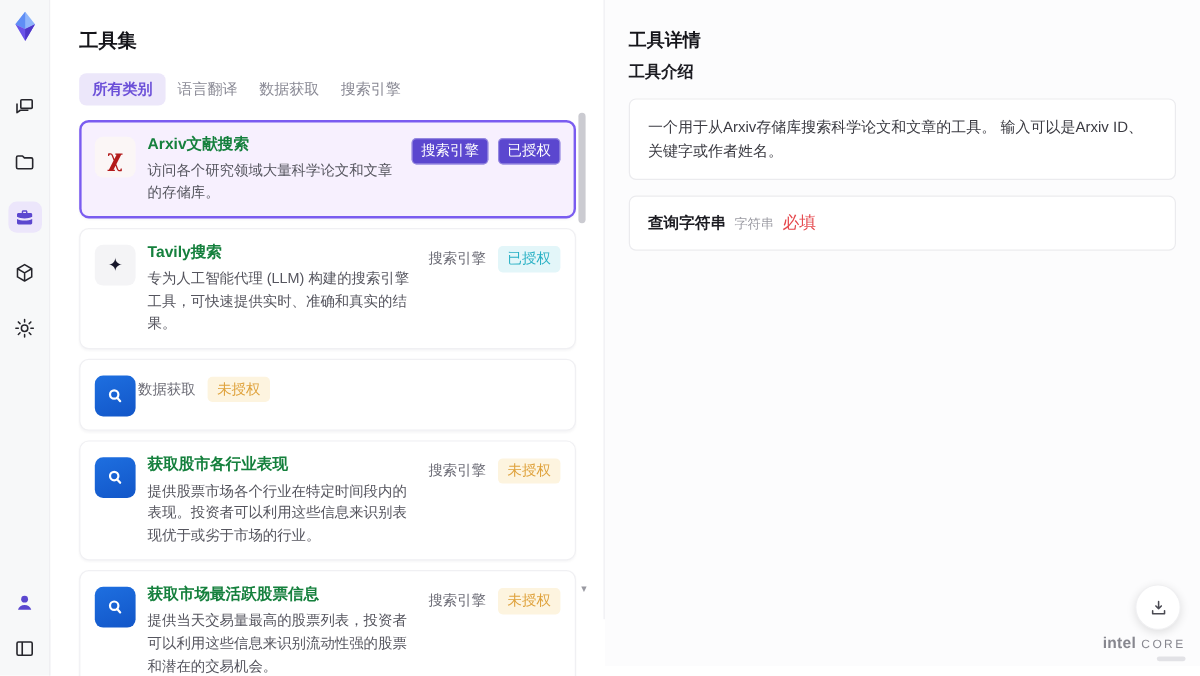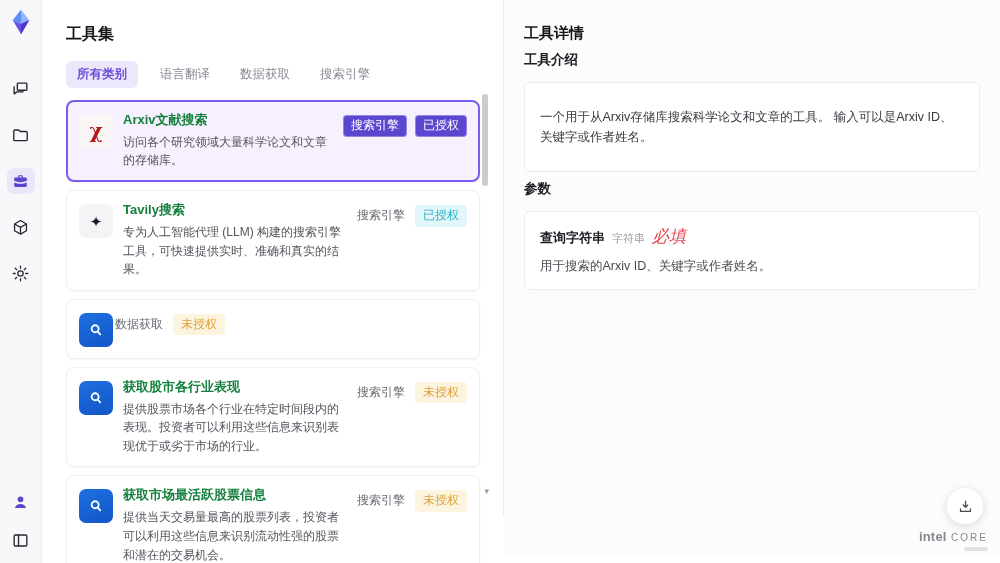--- a/index.html
+++ b/index.html
@@ -14,21 +14,21 @@
   .rail nav { margin-top:40px; display:flex; flex-direction:column; gap:20px; align-items:center; }
   .rail-btn { width:28px; height:26px; display:flex; align-items:center; justify-content:center;
     border-radius:7px; cursor:pointer; }
   .rail-btn.active { background:#ece6fb; }
   .rail-bottom { margin-top:auto; margin-bottom:10px; display:flex; flex-direction:column; gap:12px; align-items:center; }
 
   
   .list-panel { position:absolute; left:42px; top:0; width:462px; height:516px;
     background:#fff; border-right:1px solid #ececf0; padding:18px 24px 0; }
   .page-title { font-size:16px; font-weight:bold; color:#15151a; margin-top:6px; }
-  .tabs { margin-top:16px; display:flex; gap:14px; align-items:center; }
+  .tabs { margin-top:16px; display:flex; gap:2px; align-items:center; }
   .tab { font-size:12.5px; color:#8a8a95; padding:5px 8px; border-radius:6px; cursor:pointer; white-space:nowrap; }
   .tab.active { background:#ece7fa; color:#6b4fd8; font-weight:bold; padding:5px 11px; }
 
   .cards { margin-top:12px; width:414px; }
   .card { position:relative; display:flex; align-items:flex-start; background:#fff;
     border:1px solid #f0f0f3; border-radius:8px; padding:11px 12px; margin-bottom:8px;
     box-shadow:0 1px 2px rgba(20,20,40,.04); cursor:pointer; }
   .card.selected { border:2px solid #7a5cf0; background:#f7f0fe; padding:10px 11px; }
   .tool-icon { flex:0 0 34px; width:34px; height:34px; border-radius:7px;
     display:flex; align-items:center; justify-content:center; margin-top:2px; }
@@ -51,27 +51,27 @@
   .scroll-thumb { position:absolute; right:15px; top:94px; width:6px; height:92px;
     background:#cbcbd1; border-radius:3px; cursor:pointer; }
   .scroll-arrow { position:absolute; right:14px; bottom:20px; font-size:9px; color:#9a9aa2; cursor:pointer; }
 
   
   .detail-panel { position:absolute; left:504px; top:0; width:496px; height:555px;
     background:#fcfcfd; padding:18px 20px; }
   .detail-title { font-size:15px; font-weight:bold; color:#15151a; margin-top:6px; }
   .section-heading { font-size:13.5px; font-weight:bold; color:#1c1c22; margin-top:8px; }
   .info-box { margin-top:13px; background:#fff; border:1px solid #ebebee; border-radius:6px;
-    padding:24px 15px; font-size:12.5px; color:#3a3a41; line-height:1.6; }
+    padding:13px 15px; font-size:12.5px; color:#3a3a41; line-height:1.6; }
   .param-box { margin-top:13px; background:#fff; border:1px solid #ebebee; border-radius:6px;
     padding:13px 15px; }
   .param-head { display:flex; align-items:baseline; gap:7px; }
   .param-name { font-size:13px; font-weight:bold; color:#1c1c22;text-align:center; }
   .param-type { font-size:11px; color:#9a9aa2; }
-  .param-required { font-size:17px; color:#e5484d;font-style:italic; }
+  .param-required { font-size:14px; color:#e5484d; }
   .param-desc { font-size:12.5px; color:#4a4a52; margin-top:9px; line-height:1.5; }
 
   
   .fab { position:absolute; right:16px; bottom:38px; width:38px; height:38px; border-radius:50%;
     background:#fff; border:1px solid #f0f0f2; box-shadow:0 2px 8px rgba(0,0,0,.12);
     display:flex; align-items:center; justify-content:center; cursor:pointer; }
   .intel { position:absolute; right:12px; bottom:12px; text-align:right; color:#87878f; line-height:1; }
   .intel .intel-word { font-size:13px; font-weight:bold; letter-spacing:.2px; }
   .intel .core-word { font-size:10px; letter-spacing:2px; }
   .intel .sub-bar { margin:3px 0 0 auto; width:24px; height:4px; background:#e2e2e6; border-radius:2px; }
@@ -247,29 +247,27 @@
 
 </div>
   <div class="scroll-thumb"></div>
   <div class="scroll-arrow">▾</div>
 </main>
 
 <section class="detail-panel">
   <h2 class="detail-title">工具详情</h2>
   <div class="section-heading">工具介绍</div>
   <div class="info-box">一个用于从Arxiv存储库搜索科学论文和文章的工具。 输入可以是Arxiv ID、关键字或作者姓名。</div>
-  <div class="section-heading">参数</div>
   <div id="params">
   <div class="param-box">
     <div class="param-head">
       <span class="param-name">查询字符串</span>
       <span class="param-type">字符串</span>
       <span class="param-required">必填</span>
     </div>
-    <div class="param-desc">用于搜索的Arxiv ID、关键字或作者姓名。</div>
   </div>
 </div>
 </section>
 
 <div class="fab">
   <span>
     <svg viewBox="0 0 24 24" width="17" height="17" fill="none" stroke="#4a4a52" stroke-width="1.8" stroke-linecap="round" stroke-linejoin="round">
       <path d="M12 4.5v8.5m0 0l-3.2-3.2M12 13l3.2-3.2"></path>
         <path d="M5 15.5V19h14v-3.5"></path>
     </svg>

